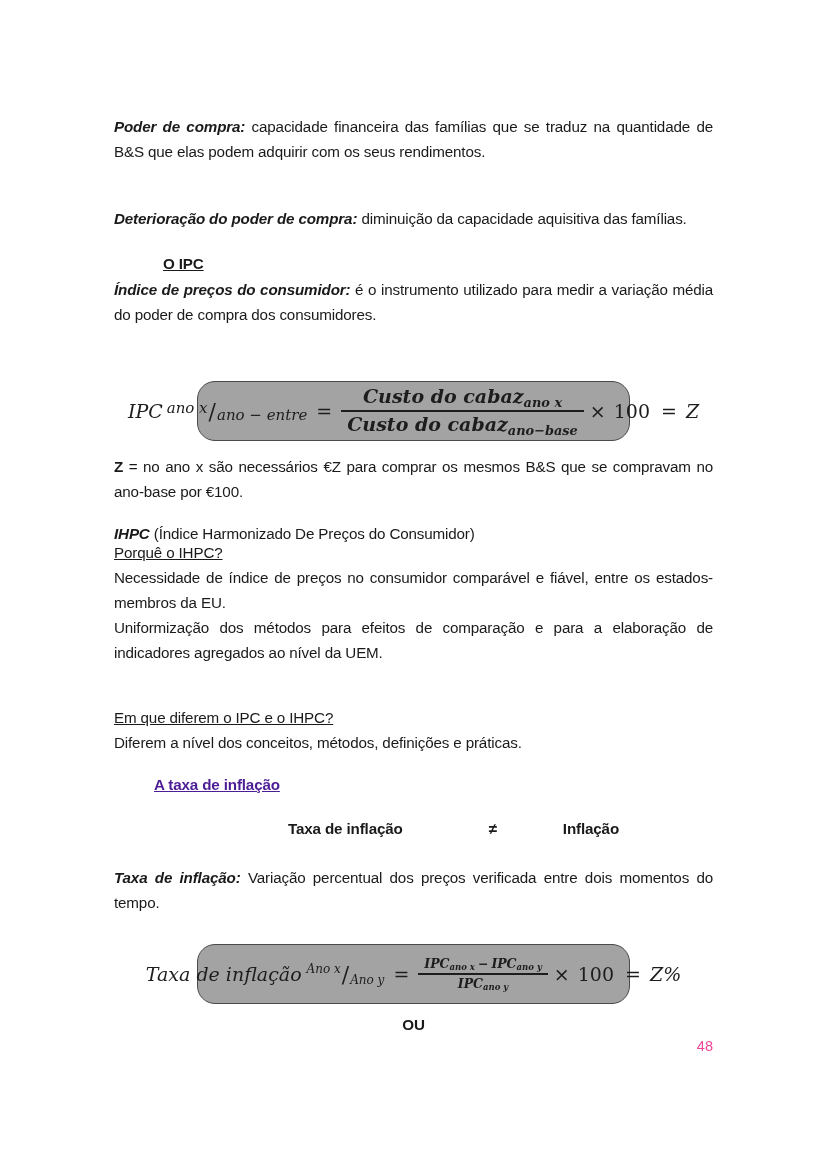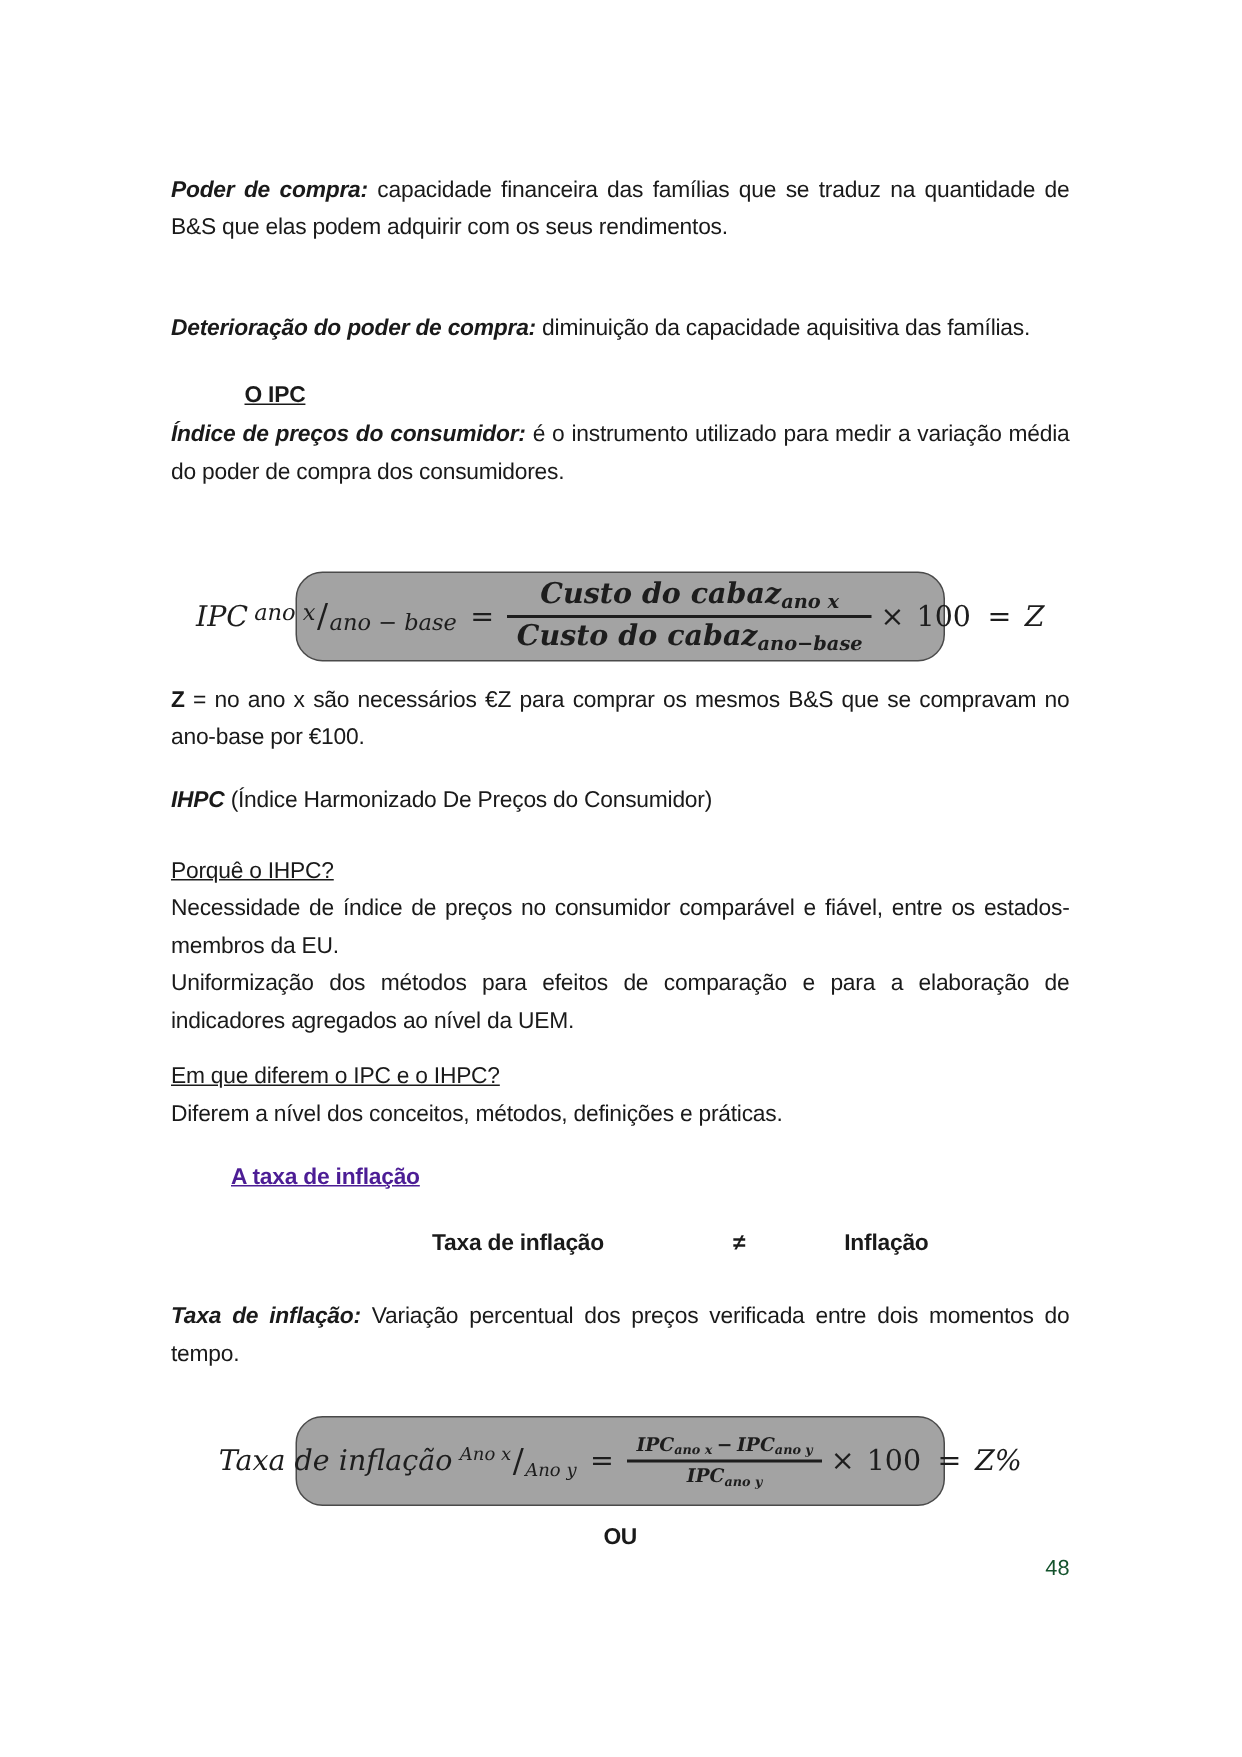--- a/index.html
+++ b/index.html
@@ -96,21 +96,21 @@
     font-weight:bold;
     letter-spacing:-0.15px;
   }
   .neq-row { position:absolute; display:flex; align-items:baseline; }
   .neq-row span { font-weight:bold; font-size:15.2px; letter-spacing:-0.15px; }
 
   .page-number {
     position:absolute;
     right:115px;
     font-size:14.5px;
-    color:#14532d;
+    color:#ec4899;
     text-align:right;
   }
 </style>
 </head>
 <body>
 
 <div class="page">
 
   <div class="content" style="top:114px;">
     <p class="body">
@@ -134,21 +134,21 @@
     </p>
   </div>
 
   <div class="formula-box" id="formula-1" style="left:197px; top:381px; width:433px; height:60px;">
     <div class="math">
       <span class="mrow">
         <span>IPC</span>
         <span class="slash-frac" style="margin-left:4px;">
           <span class="num">ano x</span>
           <span class="sl">/</span>
-          <span class="den">ano − base</span>
+          <span class="den">ano − entre</span>
         </span>
       </span>
       <span class="op-eq">=</span>
       <span class="frac">
         <span class="fnum"><span>Custo do cabaz</span><sub class="sb">ano x</sub></span>
         <span class="fbar"></span>
         <span class="fden"><span>Custo do cabaz</span><sub class="sb">ano−base</sub></span>
       </span>
       <span class="op">×</span>
       <span class="op" style="margin:0 2px;">100</span>
@@ -162,21 +162,21 @@
       <span class="b">Z</span><span> = no ano x são necessários €Z para comprar os mesmos B&amp;S que se compravam no ano-base por €100.</span>
     </p>
   </div>
 
   <div class="content" style="top:521px;">
     <p class="body">
       <span class="bi">IHPC</span><span> (Índice Harmonizado De Preços do Consumidor)</span>
     </p>
   </div>
 
-  <div class="content" style="top:568px;">
+  <div class="content" style="top:540px;">
     <p class="plain-head">Porquê o IHPC?</p>
     <p class="body">Necessidade de índice de preços no consumidor comparável e fiável, entre os estados-membros da EU.</p>
     <p class="body">Uniformização dos métodos para efeitos de comparação e para a elaboração de indicadores agregados ao nível da UEM.</p>
   </div>
 
   <div class="content" style="top:705px;">
     <p class="plain-head">Em que diferem o IPC e o IHPC?</p>
     <p class="body">Diferem a nível dos conceitos, métodos, definições e práticas.</p>
   </div>
 

